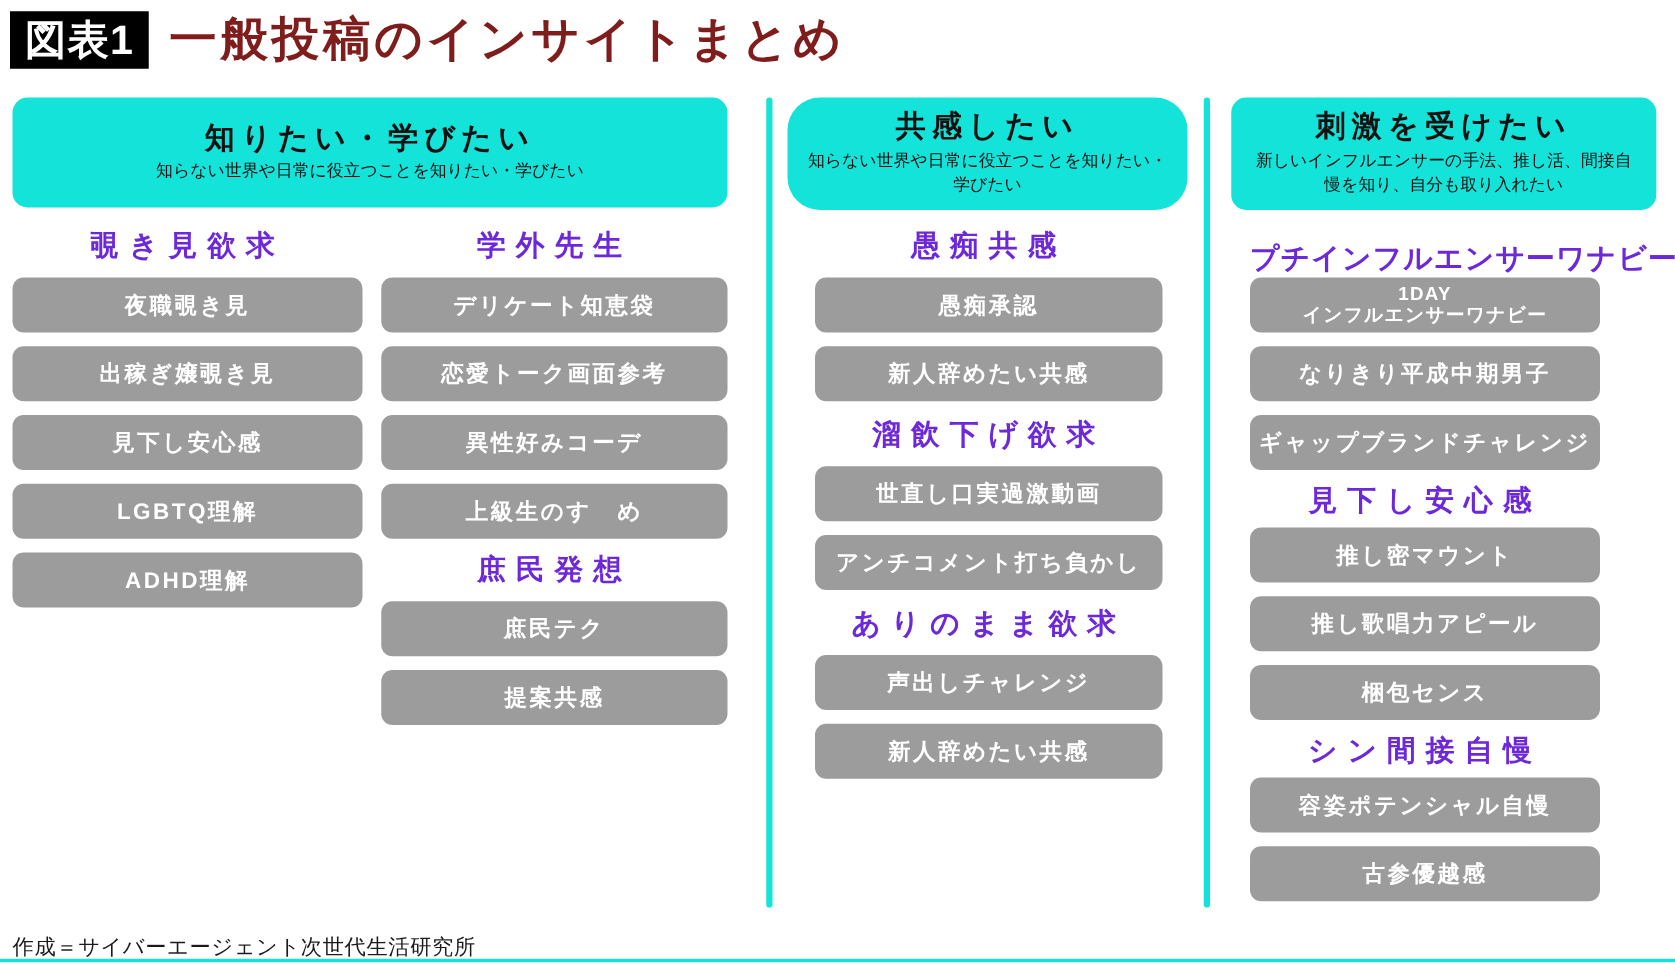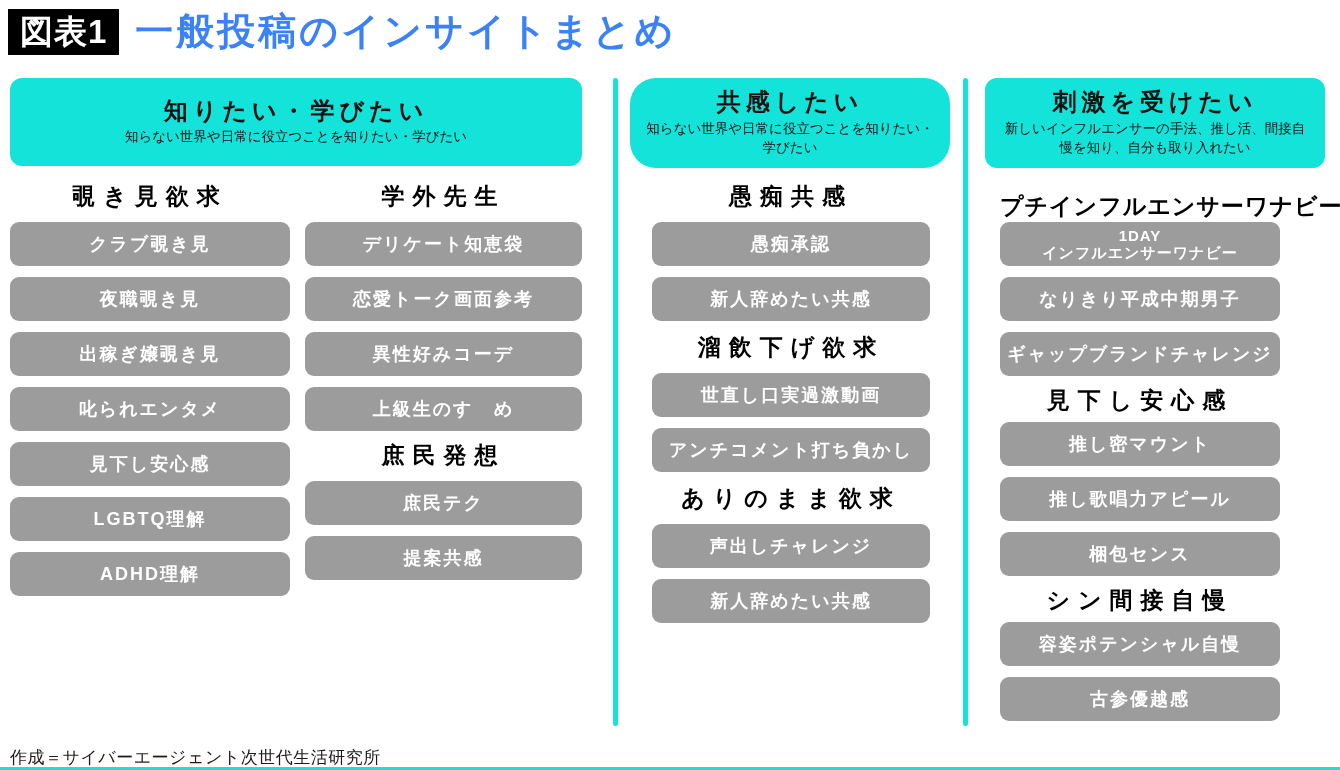--- a/index.html
+++ b/index.html
@@ -7,21 +7,21 @@
   .page {
     position:relative; width:1340px; height:770px; background:#ffffff;
     font-family:"Liberation Sans","DejaVu Sans",sans-serif; overflow:hidden; color:#111;
   }
   
   .titlebar { position:absolute; left:8px; top:6px; display:flex; align-items:center; gap:16px; }
   .badge {
     background:#000; color:#fff; font-weight:bold; font-size:33px;
     padding:6px 12px 7px; line-height:1; letter-spacing:1px;
   }
-  .title { font-size:38px; font-weight:bold; color:#3b82f6; letter-spacing:3px; white-space:nowrap; }
+  .title { font-size:38px; font-weight:bold; color:#7f1d1d; letter-spacing:3px; white-space:nowrap; }
 
   
   .group-head {
     position:absolute; background:#14E3D9; border-radius:12px; text-align:center;
     display:flex; flex-direction:column; justify-content:center; padding:6px 14px; color:#111;
   }
   .gh-title { font-size:24px; font-weight:bold; letter-spacing:5px; line-height:1.2; }
   .gh-sub   { font-size:13.5px; margin-top:3px; line-height:1.4; }
   .g1 { left:10px;  top:78px; width:572px; height:88px; }
   .g2 { left:630px; top:78px; width:320px; height:90px;border-radius:26px; }
@@ -32,21 +32,21 @@
   .d1 { left:613px; } .d2 { left:963px; }
 
   
   .col { position:absolute; top:183px; }
   .c1 { left:10px;  width:280px; }
   .c2 { left:305px; width:277px; }
   .c3 { left:652px; width:278px; }
   .c4 { left:1000px; width:280px; }
 
   .sec-head {
-    font-size:23px; font-weight:bold; color:#000000; text-align:center;
+    font-size:23px; font-weight:bold; color:#6d28d9; text-align:center;
     letter-spacing:8px; line-height:26px; height:26px; margin-bottom:13px; white-space:nowrap;
   }
   .c3 .sec-head.mt { margin-top:13px; }
   .c4 .first-head  { letter-spacing:1px; padding-top:10px; height:36px; margin-bottom:3px; }
   .c4 .sec-head.mt { margin-top:9px; margin-bottom:9px; }
 
   .box {
     height:44px; margin-bottom:11px; background:#9C9C9C; border-radius:9px;
     color:#fff; font-weight:bold; font-size:18px; letter-spacing:2px;
     display:flex; align-items:center; justify-content:center; text-align:center;
@@ -79,24 +79,22 @@
   <div class="group-head g3">
     <div class="gh-title">刺激を受けたい</div>
     <div class="gh-sub">新しいインフルエンサーの手法、推し活、間接自慢を知り、自分も取り入れたい</div>
   </div>
 
   <div class="divider d1"></div>
   <div class="divider d2"></div>
 
   <div class="col c1">
     <div class="sec-head">覗き見欲求</div>
-    <div class="box">クラブ覗き見</div>
     <div class="box">夜職覗き見</div>
     <div class="box">出稼ぎ嬢覗き見</div>
-    <div class="box">叱られエンタメ</div>
     <div class="box">見下し安心感</div>
     <div class="box">LGBTQ理解</div>
     <div class="box">ADHD理解</div>
   </div>
 
   <div class="col c2">
     <div class="sec-head">学外先生</div>
     <div class="box">デリケート知恵袋</div>
     <div class="box">恋愛トーク画面参考</div>
     <div class="box">異性好みコーデ</div>

